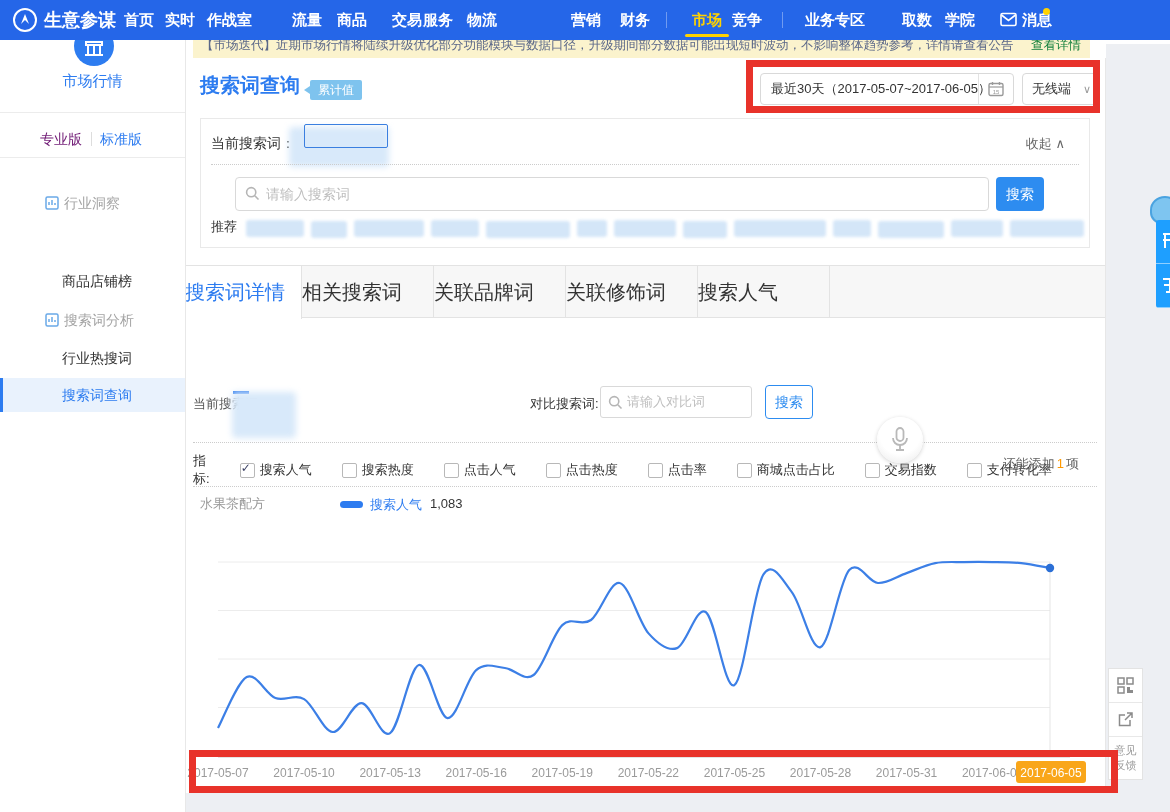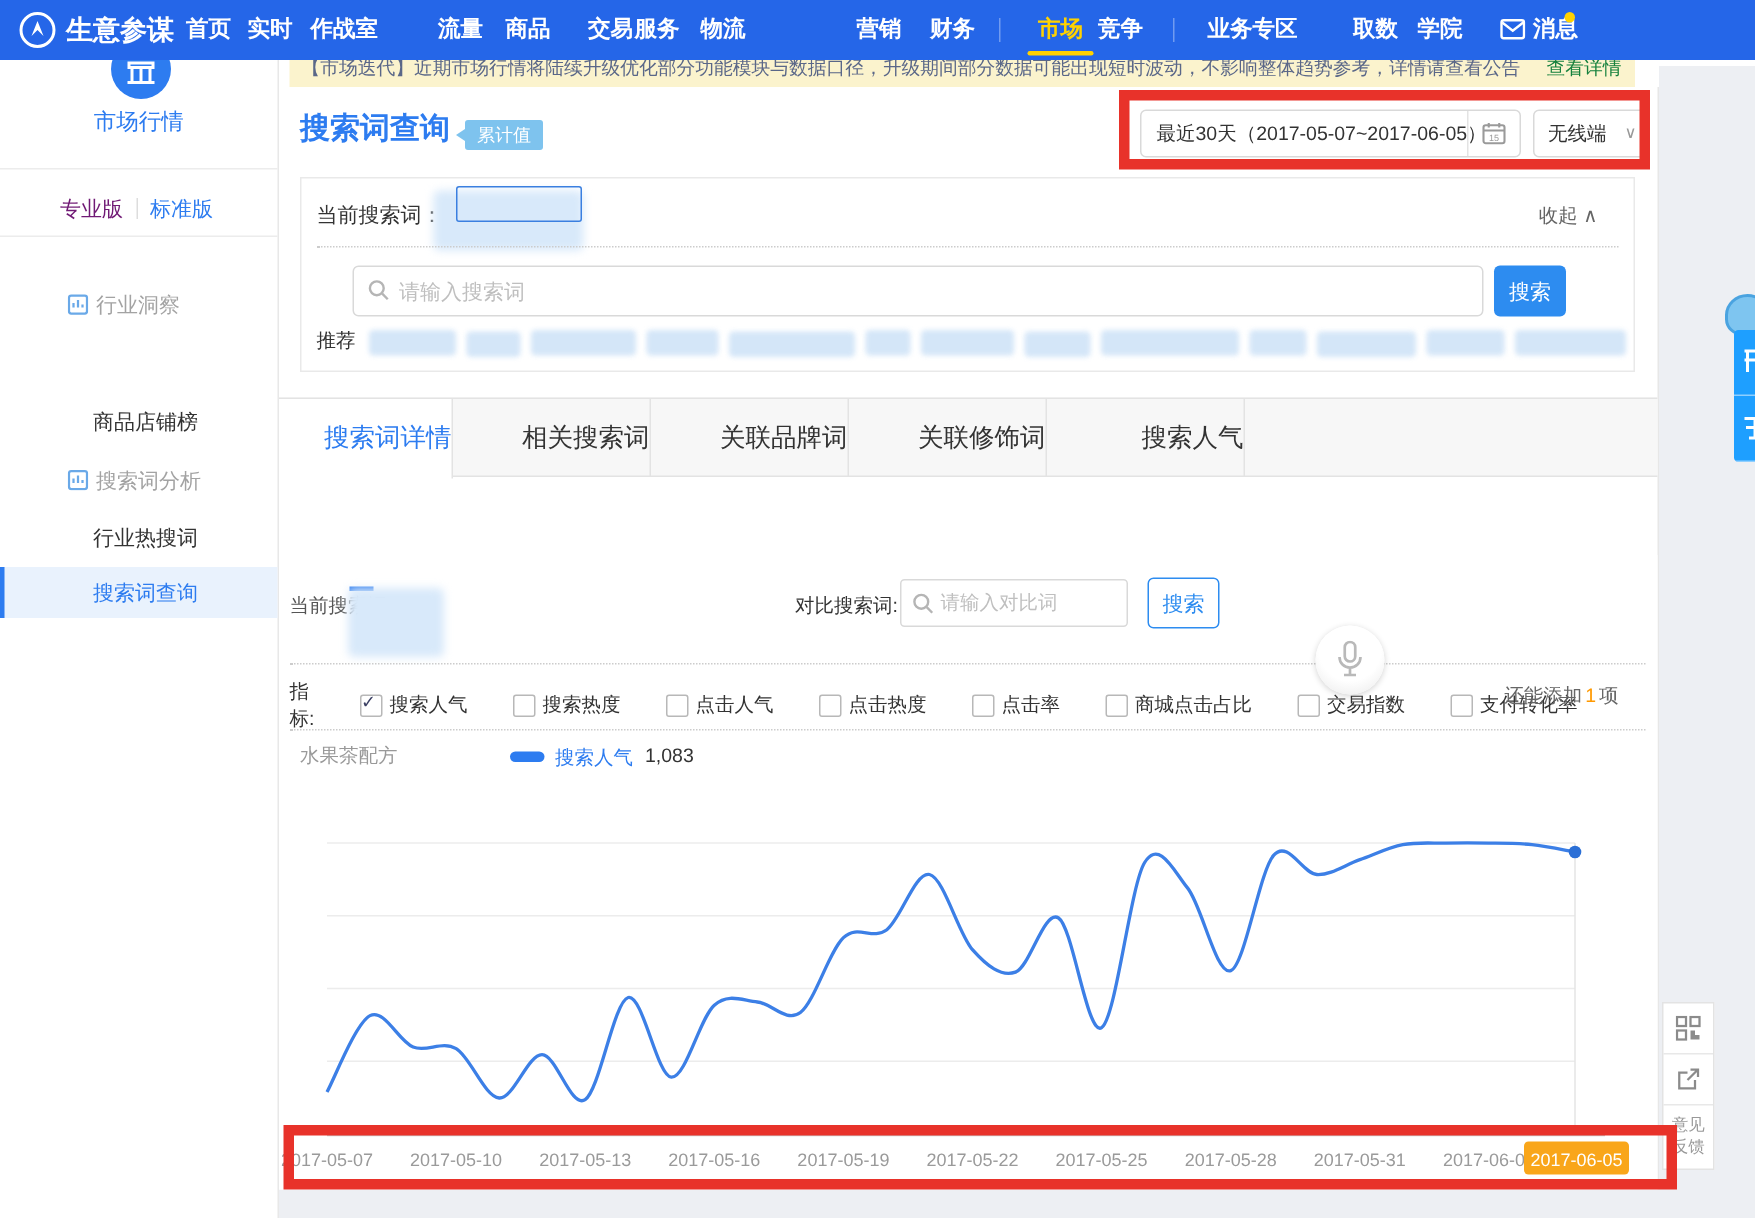--- a/index.html
+++ b/index.html
@@ -66,21 +66,21 @@
   .search-input{position:absolute;left:34px;top:58px;width:752px;height:32px;border:1px solid #d9d9d9;border-radius:4px;}
   .search-input .ph{position:absolute;left:30px;top:0;line-height:32px;font-size:14px;color:#bfbfbf;}
   .mag{position:absolute;left:9px;top:8px;}
   .search-btn{position:absolute;left:795px;top:58px;width:48px;height:34px;background:#2d8cf0;color:#fff;font-size:14px;text-align:center;line-height:34px;border-radius:4px;cursor:pointer;}
   .rec-label{position:absolute;left:10px;top:99px;font-size:13px;color:#333;}
   .chip-row{position:absolute;left:45px;top:99px;width:835px;display:flex;column-gap:7px;align-items:center;}
   .chip{height:17px;border-radius:3px;background:#cde2f7;filter:blur(1.6px);opacity:.85;flex:0 0 auto;}
 
   
   .tabs{position:absolute;left:185px;top:265px;width:920px;height:53px;background:#f7f7f7;border-top:1px solid #e3e3e3;border-bottom:1px solid #e3e3e3;box-sizing:border-box;}
-  .tab{position:absolute;top:0;height:52px;line-height:52px;text-align:right;font-size:17px;color:#333;border-right:1px solid #e3e3e3;cursor:pointer;box-sizing:border-box;}
+  .tab{position:absolute;top:0;height:52px;line-height:52px;text-align:left;font-size:20px;color:#333;border-right:1px solid #e3e3e3;cursor:pointer;box-sizing:border-box;}
   .tab.active{background:#fff;color:#2d7cf0;height:53px;}
 
   .section-bar{position:absolute;left:185px;top:318px;width:920px;height:52px;background:#efefef;}
   .teal-bar{position:absolute;left:14px;top:17px;width:3px;height:17px;background:#00bcd4;}
   .section-title{position:absolute;left:24px;top:16px;font-size:15px;font-weight:bold;color:#333;}
 
   
   .trend{position:absolute;left:185px;top:370px;width:920px;height:423px;background:#fff;}
   .t-label{position:absolute;font-size:13px;color:#555;}
   .cmp-input{position:absolute;left:415px;top:16px;width:150px;height:30px;border:1px solid #d9d9d9;border-radius:3px;}

